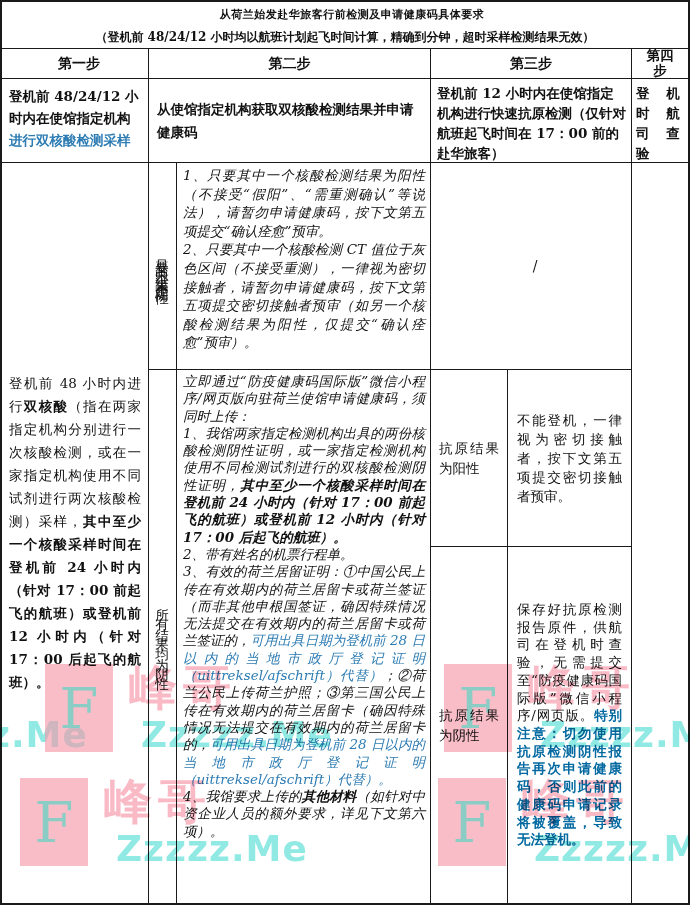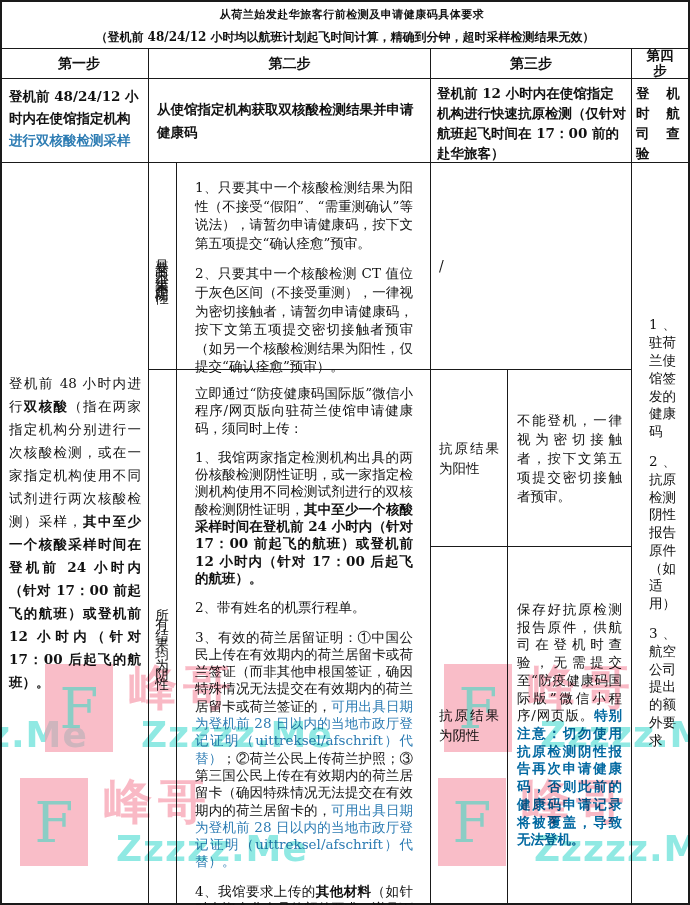--- a/index.html
+++ b/index.html
@@ -12,26 +12,26 @@
     box-sizing:border-box;
     overflow:hidden;
   }
   #frame{
     position:absolute;left:0;top:0;width:686px;height:901px;
     border:2px solid #1a1a1a;
   }
   .ln{position:absolute;background:#1a1a1a;}
   .cell{position:absolute;box-sizing:border-box;}
   .flexc{display:flex;align-items:center;justify-content:center;}
-  .flexv{display:flex;align-items:center;}
+  .flexv{display:flex;align-items:center;justify-content:center;}
   .bold{font-weight:bold;}
   .blue{color:#2d7cb3;}
   .red{color:#0369a1;font-weight:bold;}
   .jus{text-align:justify;}
-  p{margin:12px;padding:0;}
+  p{margin:0;padding:0;font-style:italic;}
   .title-main{position:absolute;left:7px;top:5px;width:100%;text-align:center;
     font-size:11px;font-weight:bold;letter-spacing:0.5px;}
   .title-sub{position:absolute;left:0;top:27px;width:100%;text-align:center;
     font-size:12px;font-weight:bold;}
   .hdr{font-size:14px;font-weight:bold;}
   .hdr4{font-size:13.5px;font-weight:bold;line-height:15px;white-space:pre-line;text-align:center;font-family:Liberation Mono, monospace;}
   .r3{font-size:13.5px;font-weight:bold;}
   .pre{white-space:pre-line;}
   .vtext{writing-mode:vertical-rl;text-orientation:upright;font-size:13.5px;}
   .body-txt{font-size:13.5px;}
@@ -117,27 +117,20 @@
     </div>
     <div class="cell flexc body-txt" style="left:429px;top:368px;width:76px;height:176px;padding:0 8px;text-align:justify;line-height:20px;">抗原结果为阳性</div>
 
     <div class="cell flexc body-txt" style="left:429px;top:545px;width:76px;height:356px;padding:0 8px;text-align:justify;line-height:20px;">抗原结果为阴性</div>
     <div class="cell flexv" style="left:506px;top:545px;width:123px;height:356px;padding:0 9px;">
       <div class="body-txt jus" style="line-height:17.7px;">
         <span>保存好抗原检测报告原件，供航司在登机时查验，无需提交至“防疫健康码国际版”微信小程序/网页版。</span><span class="red">特别注意：切勿使用抗原检测阴性报告再次申请健康码，否则此前的健康码申请记录将被覆盖，导致无法登机。</span>
       </div>
     </div>
 
-    <div class="cell flexv" style="left:630px;top:161px;width:56px;height:740px;padding:0 5px;">
-      <div class="body-txt jus" style="line-height:17.8px;">
-        <p>1、驻荷兰使馆签发的健康码</p>
-        <p>2、抗原检测阴性报告原件（如适用）</p>
-        <p>3、航空公司提出的额外要求</p>
-      </div>
-    </div>
 
   </div>
 
   <div id="wm">
     <div class="wm-tile" style="left:-200px;top:658px;">
 
       <span class="wm-cn">峰哥</span>
       <span class="wm-zz">Zzzzz.Me</span>
     </div>
     <div class="wm-tile" style="left:45px;top:658px;">

